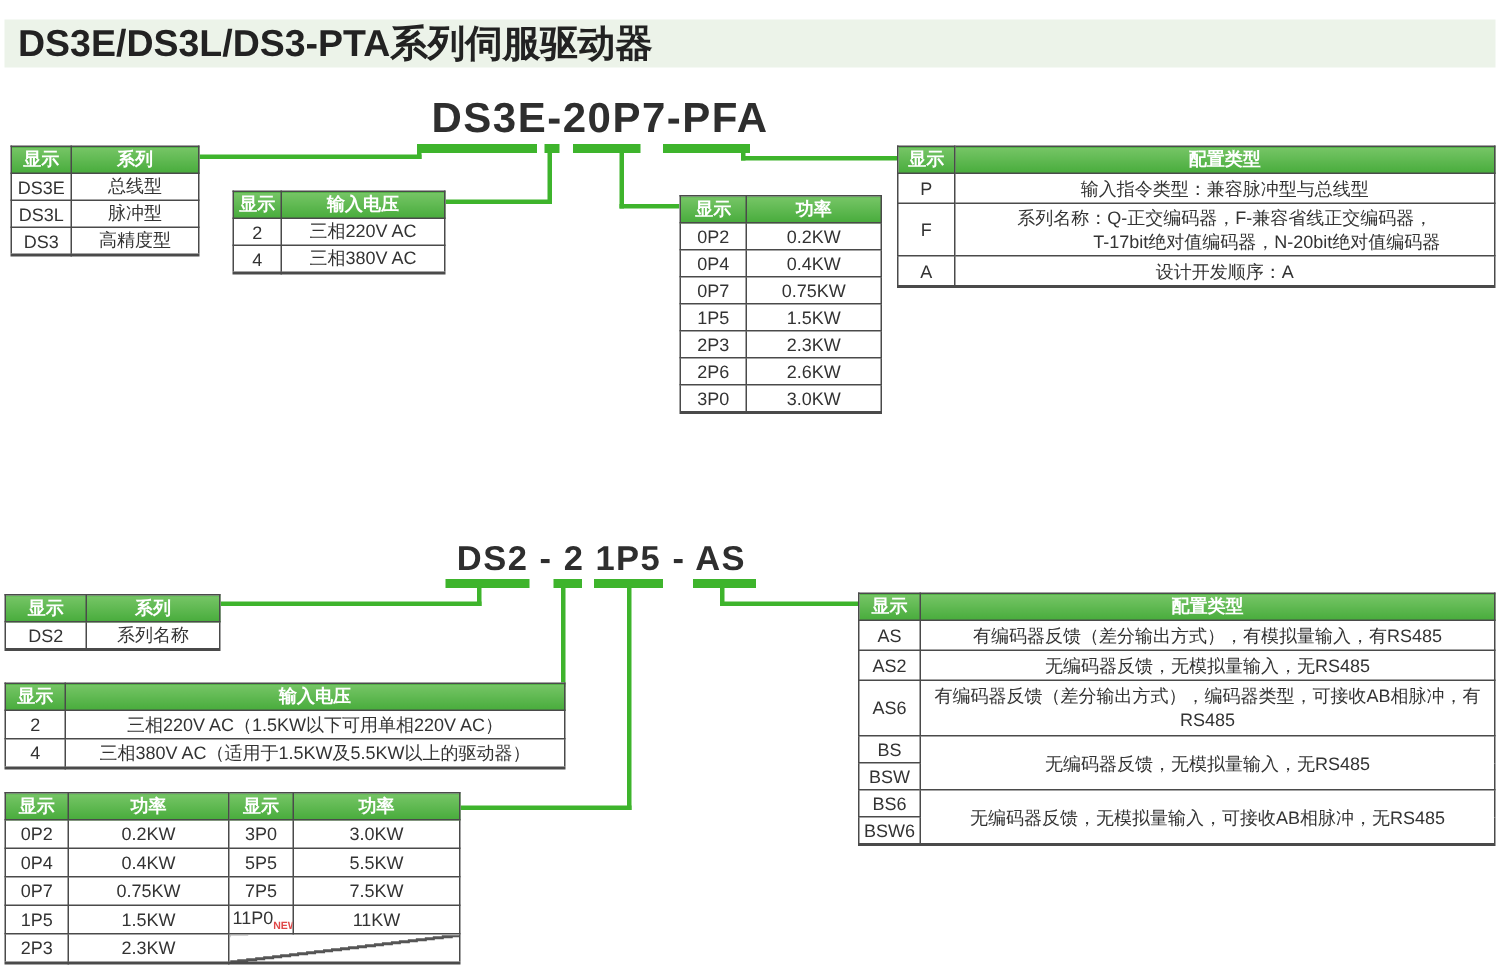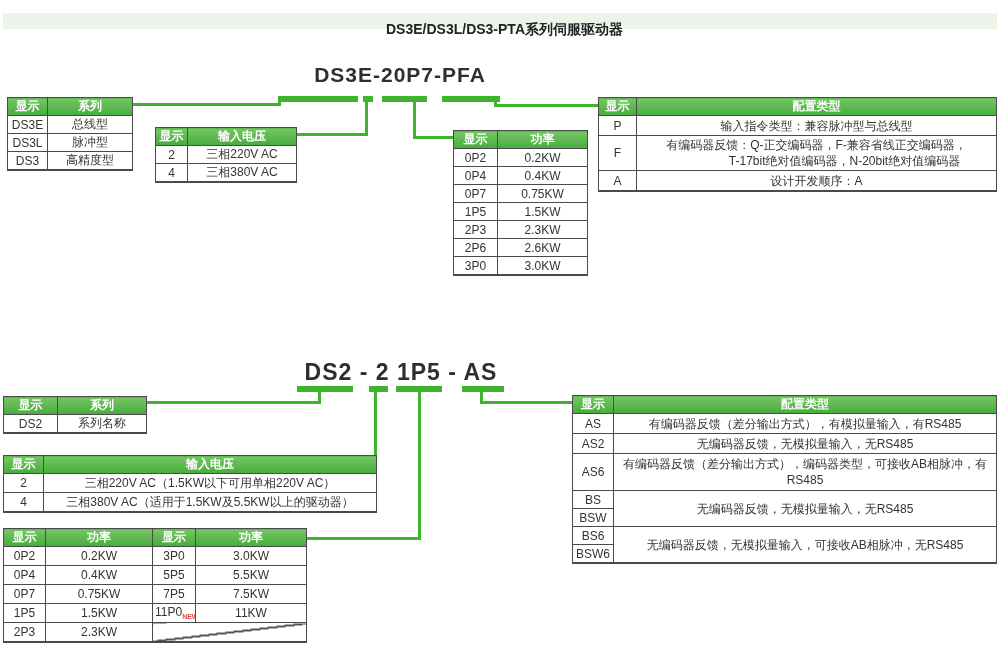--- a/index.html
+++ b/index.html
@@ -1,23 +1,23 @@
 <!DOCTYPE html>
 <html><head>
 <meta charset="utf-8">
 <style>
   html,body{margin:0;padding:0;background:#fff;}
   .canvas{position:relative;width:1000px;height:650px;background:#fff;overflow:hidden;
           font-family:"Liberation Sans","DejaVu Sans",sans-serif;color:#333;}
   .titlebar{position:absolute;left:3px;width:994px;background:#ecf3e9;color:#222;
             font-weight:bold;padding-left:9px;box-sizing:border-box;white-space:nowrap;}
-  .titlebar.one{top:13px;height:16px;line-height:32px;font-size:14px;text-align:center;}
+  .titlebar.one{top:13px;height:32px;line-height:32px;font-size:25px;}
   .titlebar.two{top:318px;height:28px;line-height:28px;font-size:17px;}
   .model{position:absolute;font-weight:bold;color:#2e2e2e;text-align:center;white-space:nowrap;}
-  .model.one{left:276px;top:63px;width:248px;font-size:21px;letter-spacing:1px;}
+  .model.one{left:276px;top:63px;width:248px;font-size:28px;letter-spacing:1px;}
   .model.two{left:293px;top:359px;width:216px;font-size:23px;letter-spacing:1px;}
   .gl{position:absolute;background:#3eb42c;}
   table.tbl{position:absolute;border-collapse:collapse;table-layout:fixed;background:#fff;
             font-size:12px;color:#333;border-bottom:2px solid #4a4a4a;}
   .tbl th{background:linear-gradient(#76c566,#48ac3c);color:#fff;font-weight:bold;
           border:1px solid #4a4a4a;padding:0;font-size:12px;}
   .tbl td{border:1px solid #4a4a4a;text-align:center;padding:0 2px;background:#fff;
           white-space:nowrap;overflow:hidden;}
   .tbl td.desc{text-align:center;padding:1px 6px;white-space:normal;line-height:16px;}
   .t1 th{height:15px}.t1 td{height:16px}
@@ -163,21 +163,21 @@
     </tr>
       </thead>
     <tbody>
       <tr>
         <td>P</td>
         <td class="desc">输入指令类型：兼容脉冲型与总线型</td>
         </tr>
       <tr>
         <td>F</td>
         <td class="desc">
-          <div>有编码器反馈：Q-正交编码器，F-兼容省线正交编码器，</div>
+          <div>系列名称：Q-正交编码器，F-兼容省线正交编码器，</div>
           <div class="indent">T-17bit绝对值编码器，N-20bit绝对值编码器</div>
         </td>
         </tr>
       <tr>
         <td>A</td>
         <td class="desc">设计开发顺序：A</td>
         </tr>
     </tbody>
   </table>
 

